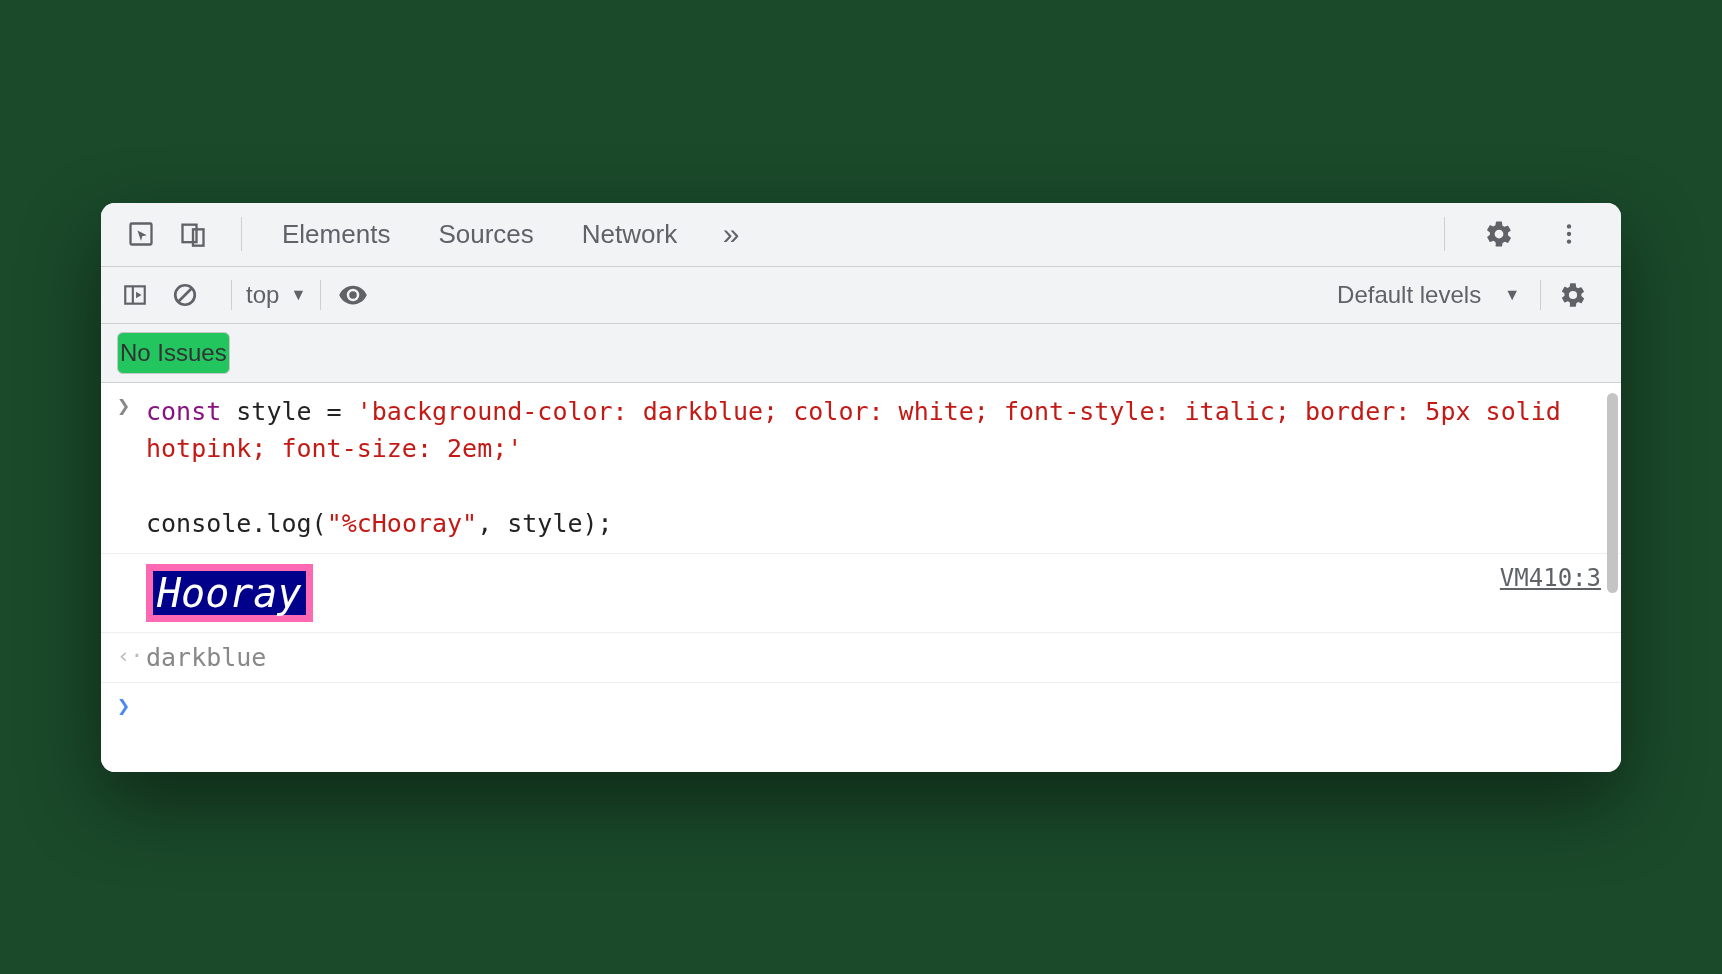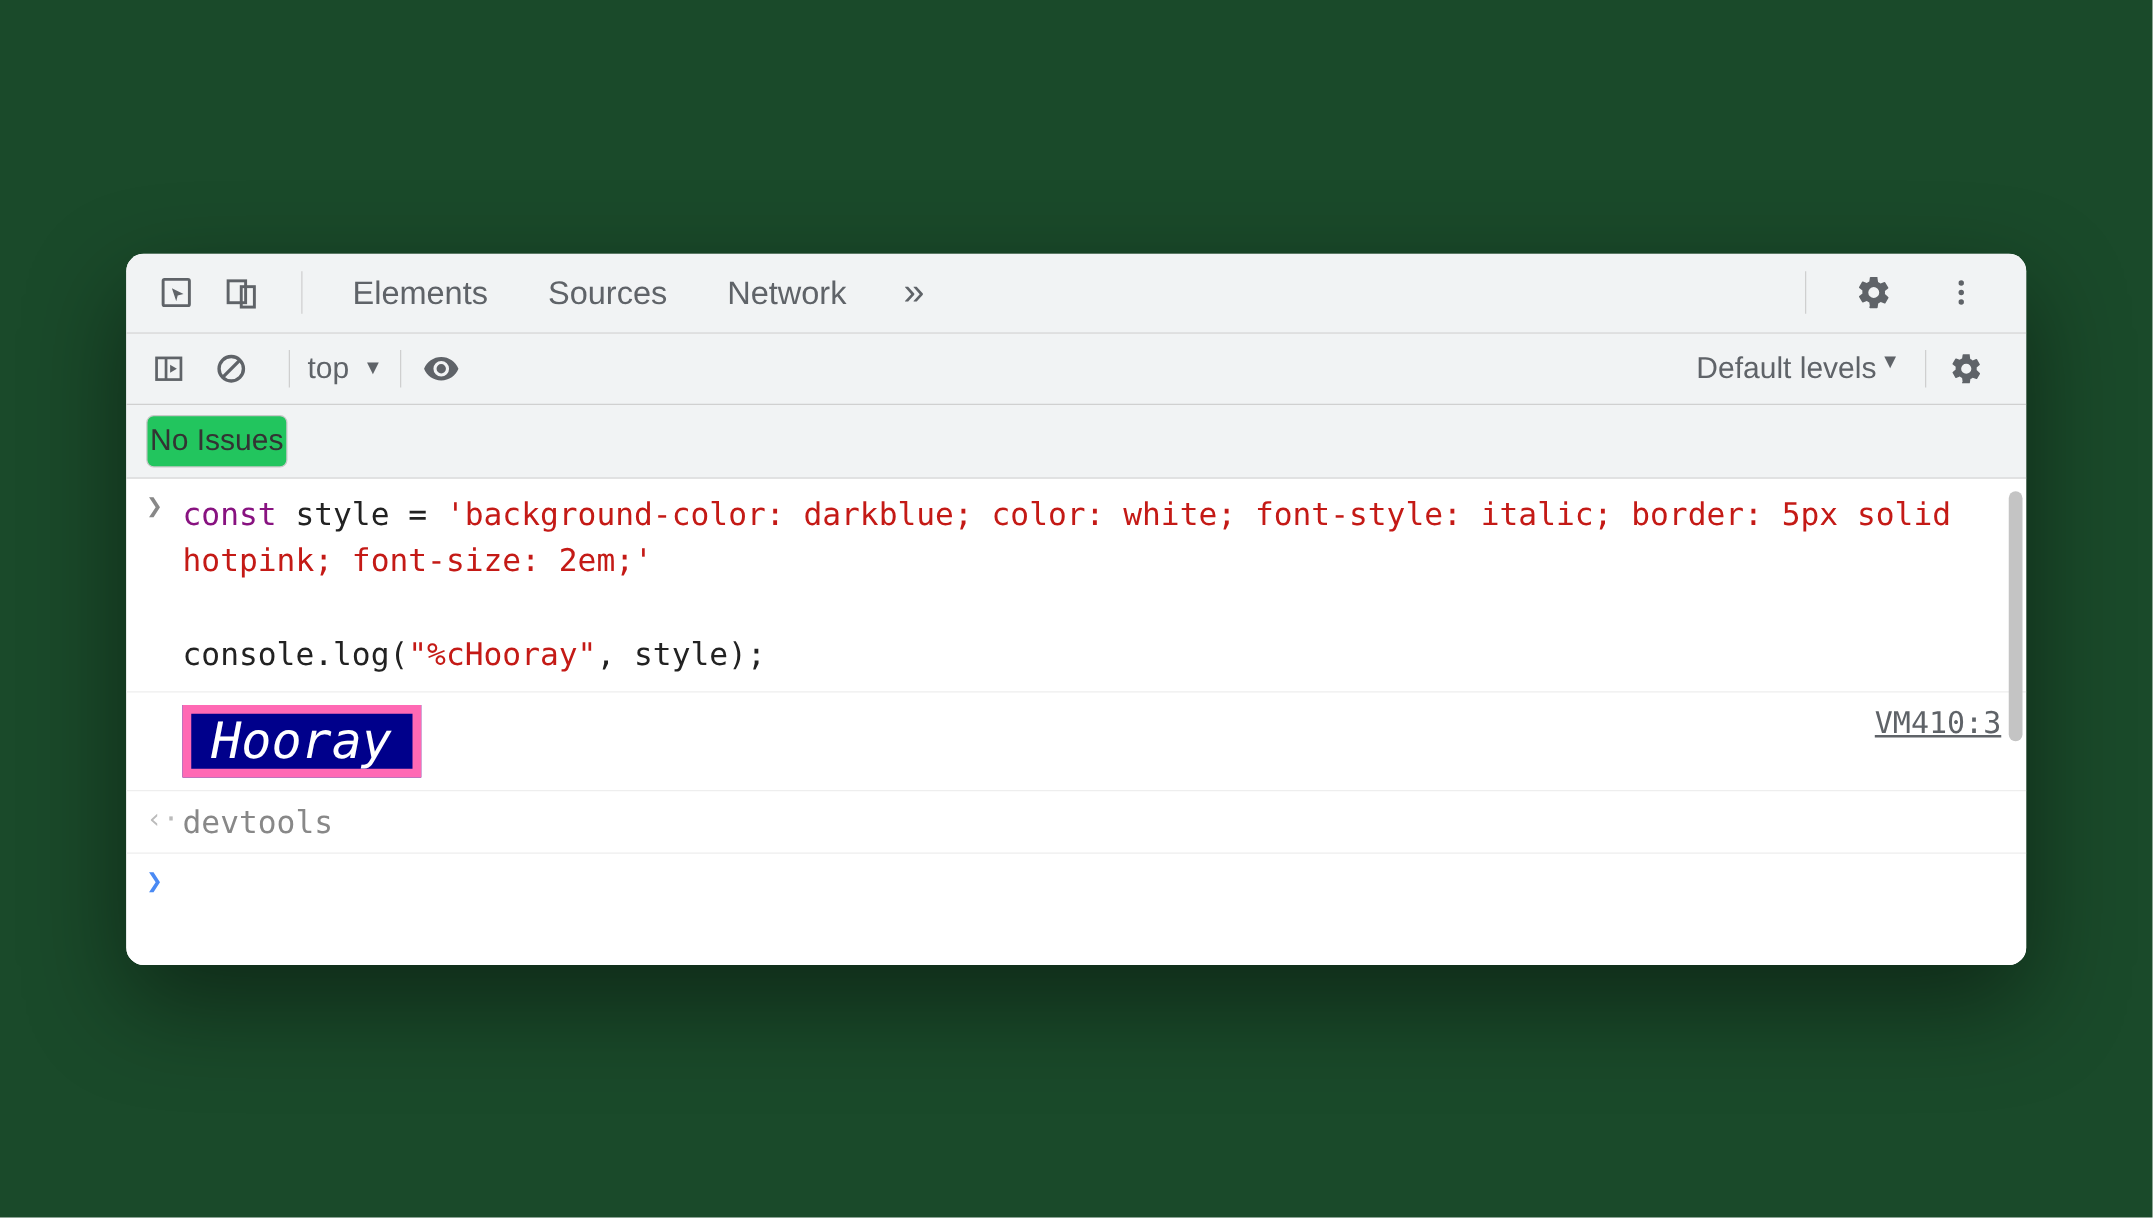--- a/index.html
+++ b/index.html
@@ -95,21 +95,21 @@
 .filter-input {
   flex: 0 0 560px;
   height: 46px;
   border: 1px solid #d0d0d0;
   background: #fff;
   padding: 0 14px;
   font-size: 24px;
   color: #333;
   margin: 0 16px;
 }
-.levels-select { display: flex; gap: 0; cursor: pointer; margin-left: auto; }
+.levels-select { display: flex; align-items: center; gap: 20px; cursor: pointer; margin-left: auto; }
 
 .issues-row {
   background: #f1f3f4;
   border-bottom: 1px solid #d0d0d0;
   padding: 8px 16px;
 }
 .no-issues {
   display: inline-block;
   border: 1px solid #c8c8c8;
   border-radius: 6px;
@@ -158,21 +158,21 @@
   align-items: flex-start;
   justify-content: space-between;
 }
 .styled-output {
   background-color: darkblue;
   color: white;
   font-style: italic;
   border: 7px solid hotpink;
   font-size: 40px;
   line-height: 1;
-  padding: 2px 16px;
+  padding: 2px 4px;
   font-family: Menlo, Monaco, Consolas, monospace;
 }
 .source-link {
   color: #5f6368;
   text-decoration: underline;
   font-size: 24px;
   cursor: pointer;
 }
 .undefined-text { color: #888; }
 
@@ -280,21 +280,21 @@
 
     <div class="row">
       <div class="output-row">
         <span class="styled-output">Hooray</span>
         <span class="source-link">VM410:3</span>
       </div>
     </div>
 
     <div class="row return">
       <span class="marker">‹·</span>
-      <span class="undefined-text">devtools</span>
+      <span class="undefined-text">darkblue</span>
     </div>
 
     <div class="row prompt" style="border-bottom:none;">
       <span class="marker">❯</span>
       &nbsp;
     </div>
 
     <div class="bottom-pad"></div>
   </div>
 

